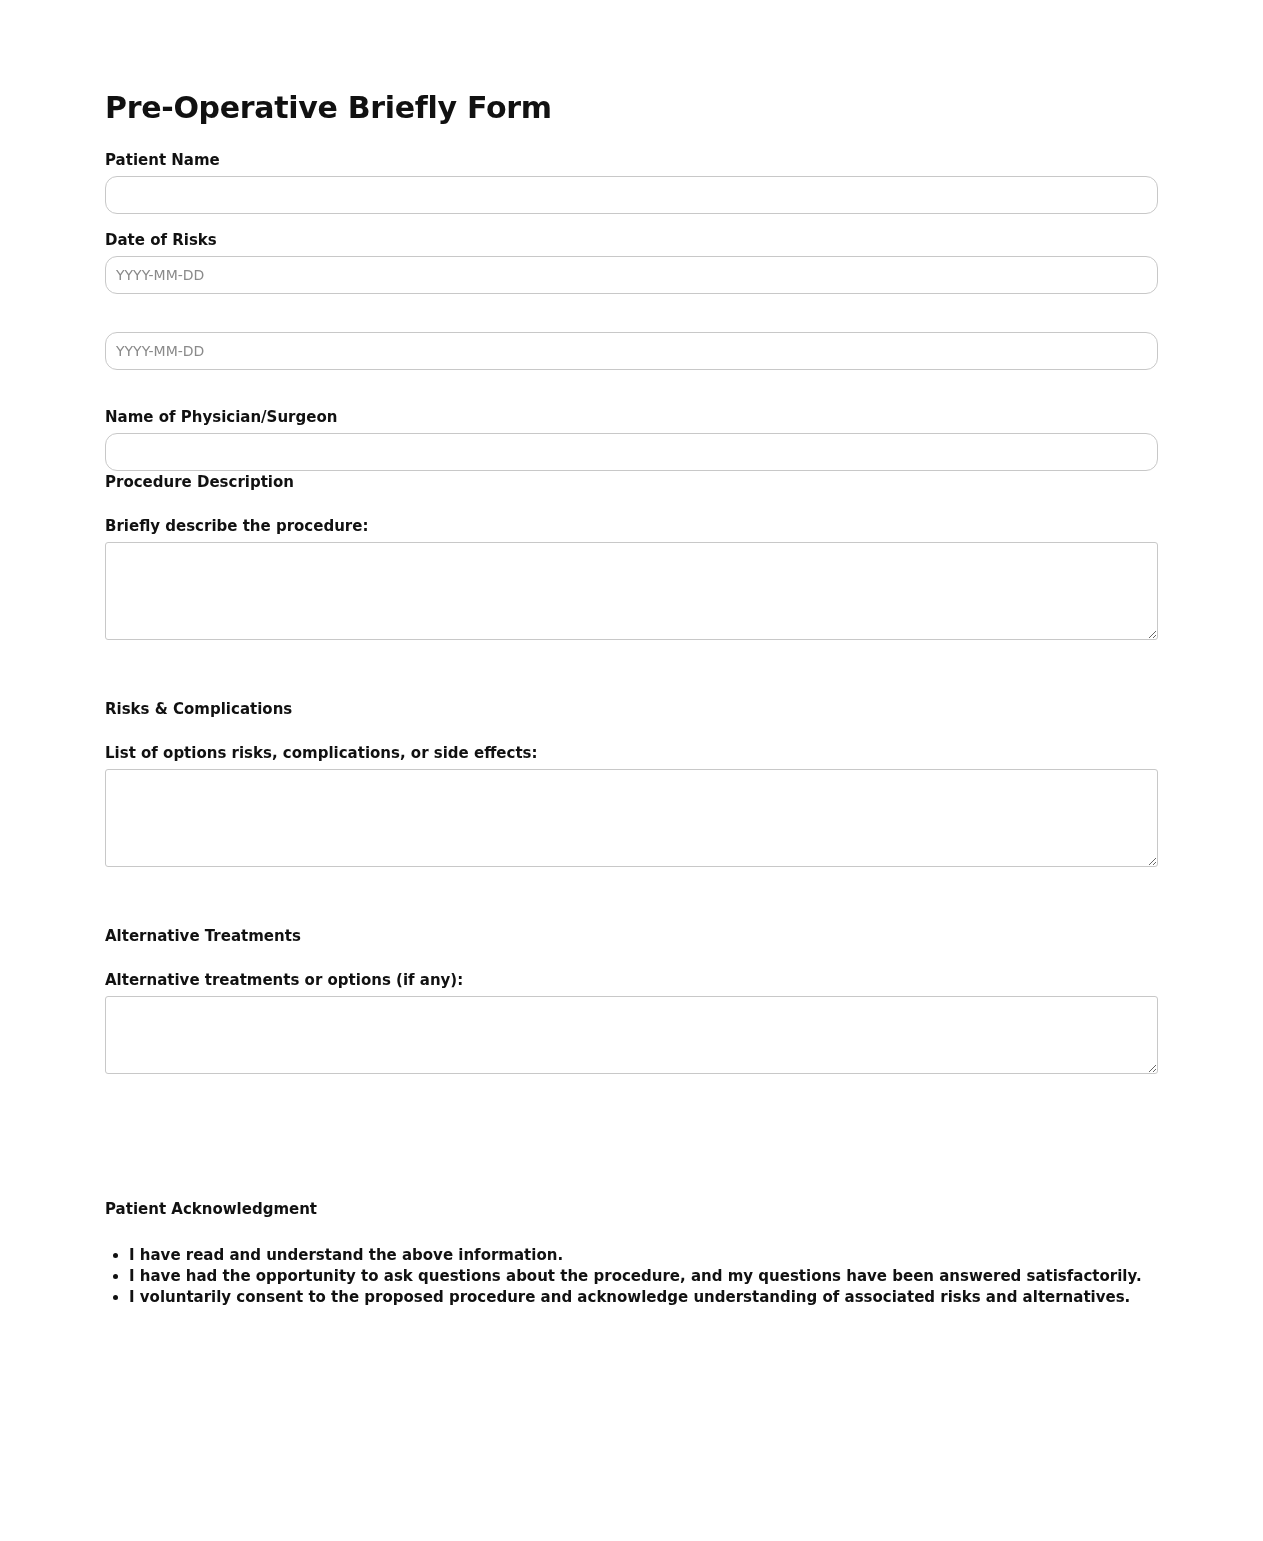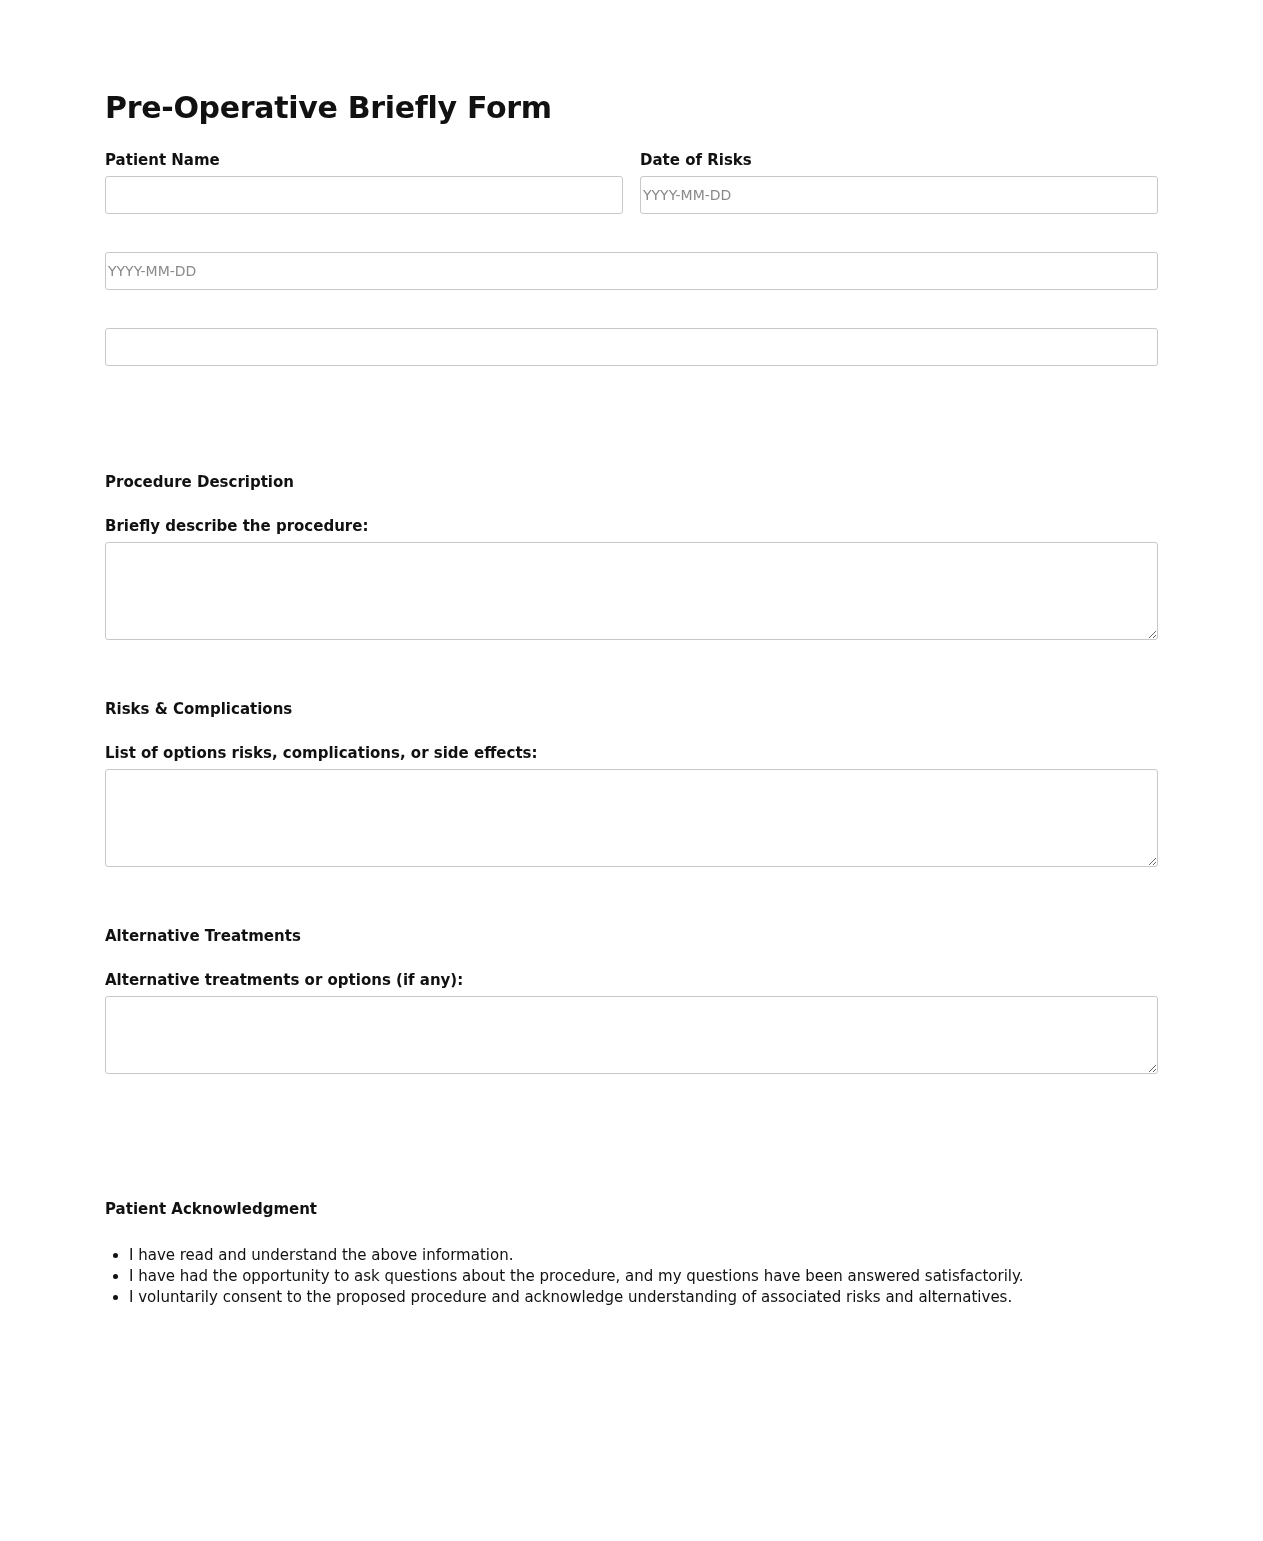--- a/index.html
+++ b/index.html
@@ -19,35 +19,35 @@
     h1 {
       margin: 0;
       font-size: 30px;
       font-weight: 700;
       line-height: 48px;
       letter-spacing: -0.3px;
     }
     .row { display: flex; gap: 17px; }
     .col { flex: 1; }
     .field { margin-top: 17px; }
-    .field.first { margin-top: 16px; }
+    .field.first { margin-top: 16px; flex-direction: column; }
     label {
       display: block;
       font-size: 15px;
       font-weight: 700;
       line-height: 18px;
       margin-bottom: 7px;
     }
     .input {
       box-sizing: border-box;
       width: 100%;
       height: 38px;
       border: 1px solid #c8c8c8;
-      border-radius: 3px;
-      padding: 0 2px;
+      border-radius: 12px;
+      padding: 0 10px;
       font-family: "DejaVu Sans", sans-serif;
       font-size: 14px;
       background: #fff;
       outline: none;
     }
     .input::placeholder { color: #8a8a8a; }
     h2 {
       margin: 0;
       font-size: 15px;
       font-weight: 700;
@@ -64,20 +64,21 @@
       font-size: 14px;
       resize: vertical;
       display: block;
       outline: none;
     }
     ul.ack {
       margin: 0;
       padding-left: 24px;
       font-size: 15px;
       line-height: 21px;
+      font-weight: bold;
     }
   </style>
 </head>
 <body>
 
 <div class="container">
   <h1>Pre-Operative Briefly Form</h1>
 
   <div class="row field first" style="margin-top:19px;">
     <div class="col">
@@ -90,20 +91,21 @@
     </div>
   </div>
 
   <div class="row" style="margin-top:38px;">
     <div class="col">
       <input class="input" type="text" placeholder="YYYY-MM-DD" style="">
     </div>
   </div>
 
   <div style="margin-top:38px;">
+    <label>Name of Physician/Surgeon</label>
     <input class="input" type="text" placeholder="" style="">
   </div>
 </div>
 
 <div class="section" style="top:466px;">
   <h2>Procedure Description</h2>
   <label style="margin-top:19px;">Briefly describe the procedure:</label>
   <textarea class="ta" style="height: 98px;"></textarea>
 </div>
 

